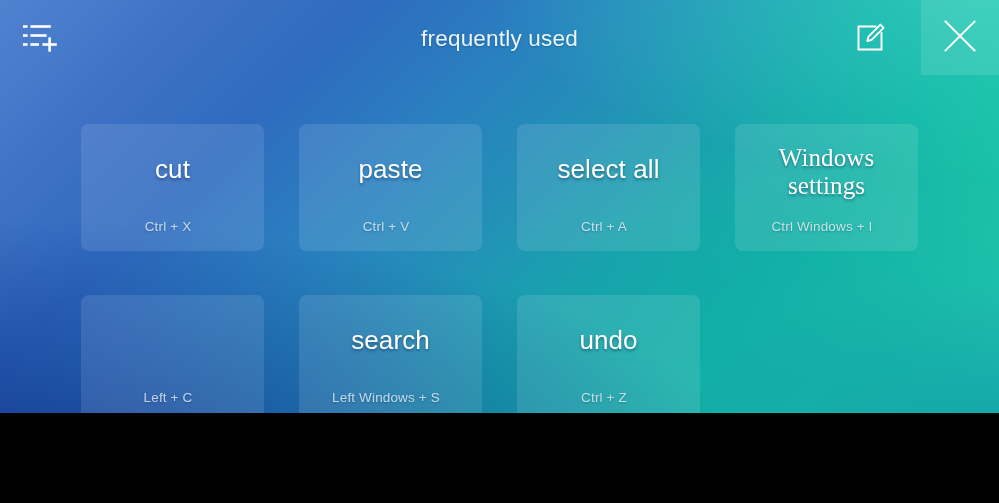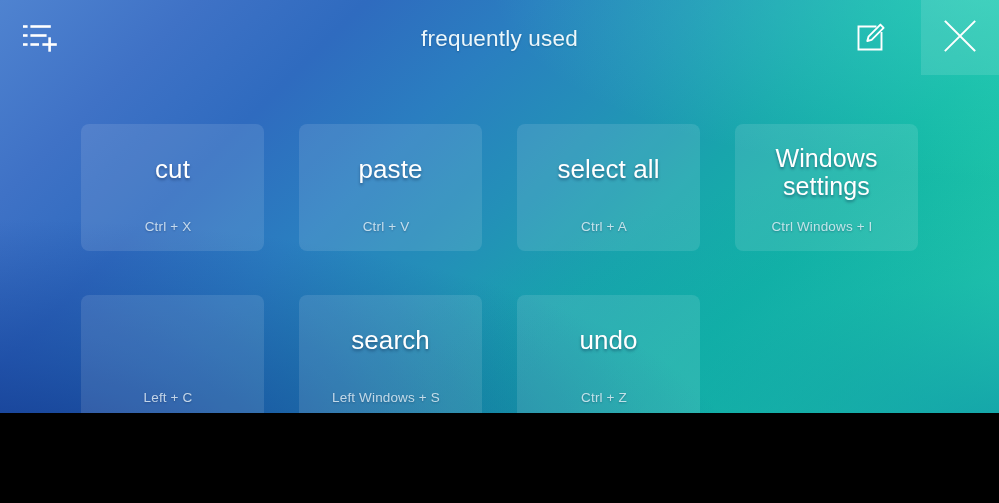--- a/index.html
+++ b/index.html
@@ -144,20 +144,21 @@
     letter-spacing: 0.1px;
     padding: 0 6px;
     box-sizing: border-box;
     text-shadow: 0 2px 3px rgba(0,25,60,0.40);
   }
 
   .tile-label.two-line {
     font-size: 25px;
     align-items: center;
     padding-top: 4px;
+    font-family: Liberation Serif, serif;
   }
 
   .tile-shortcut {
     position: absolute;
     left: 0;
     right: 9px;
     bottom: 17px;
     text-align: center;
     color: rgba(236,246,252,0.78);
     font-size: 13.5px;

